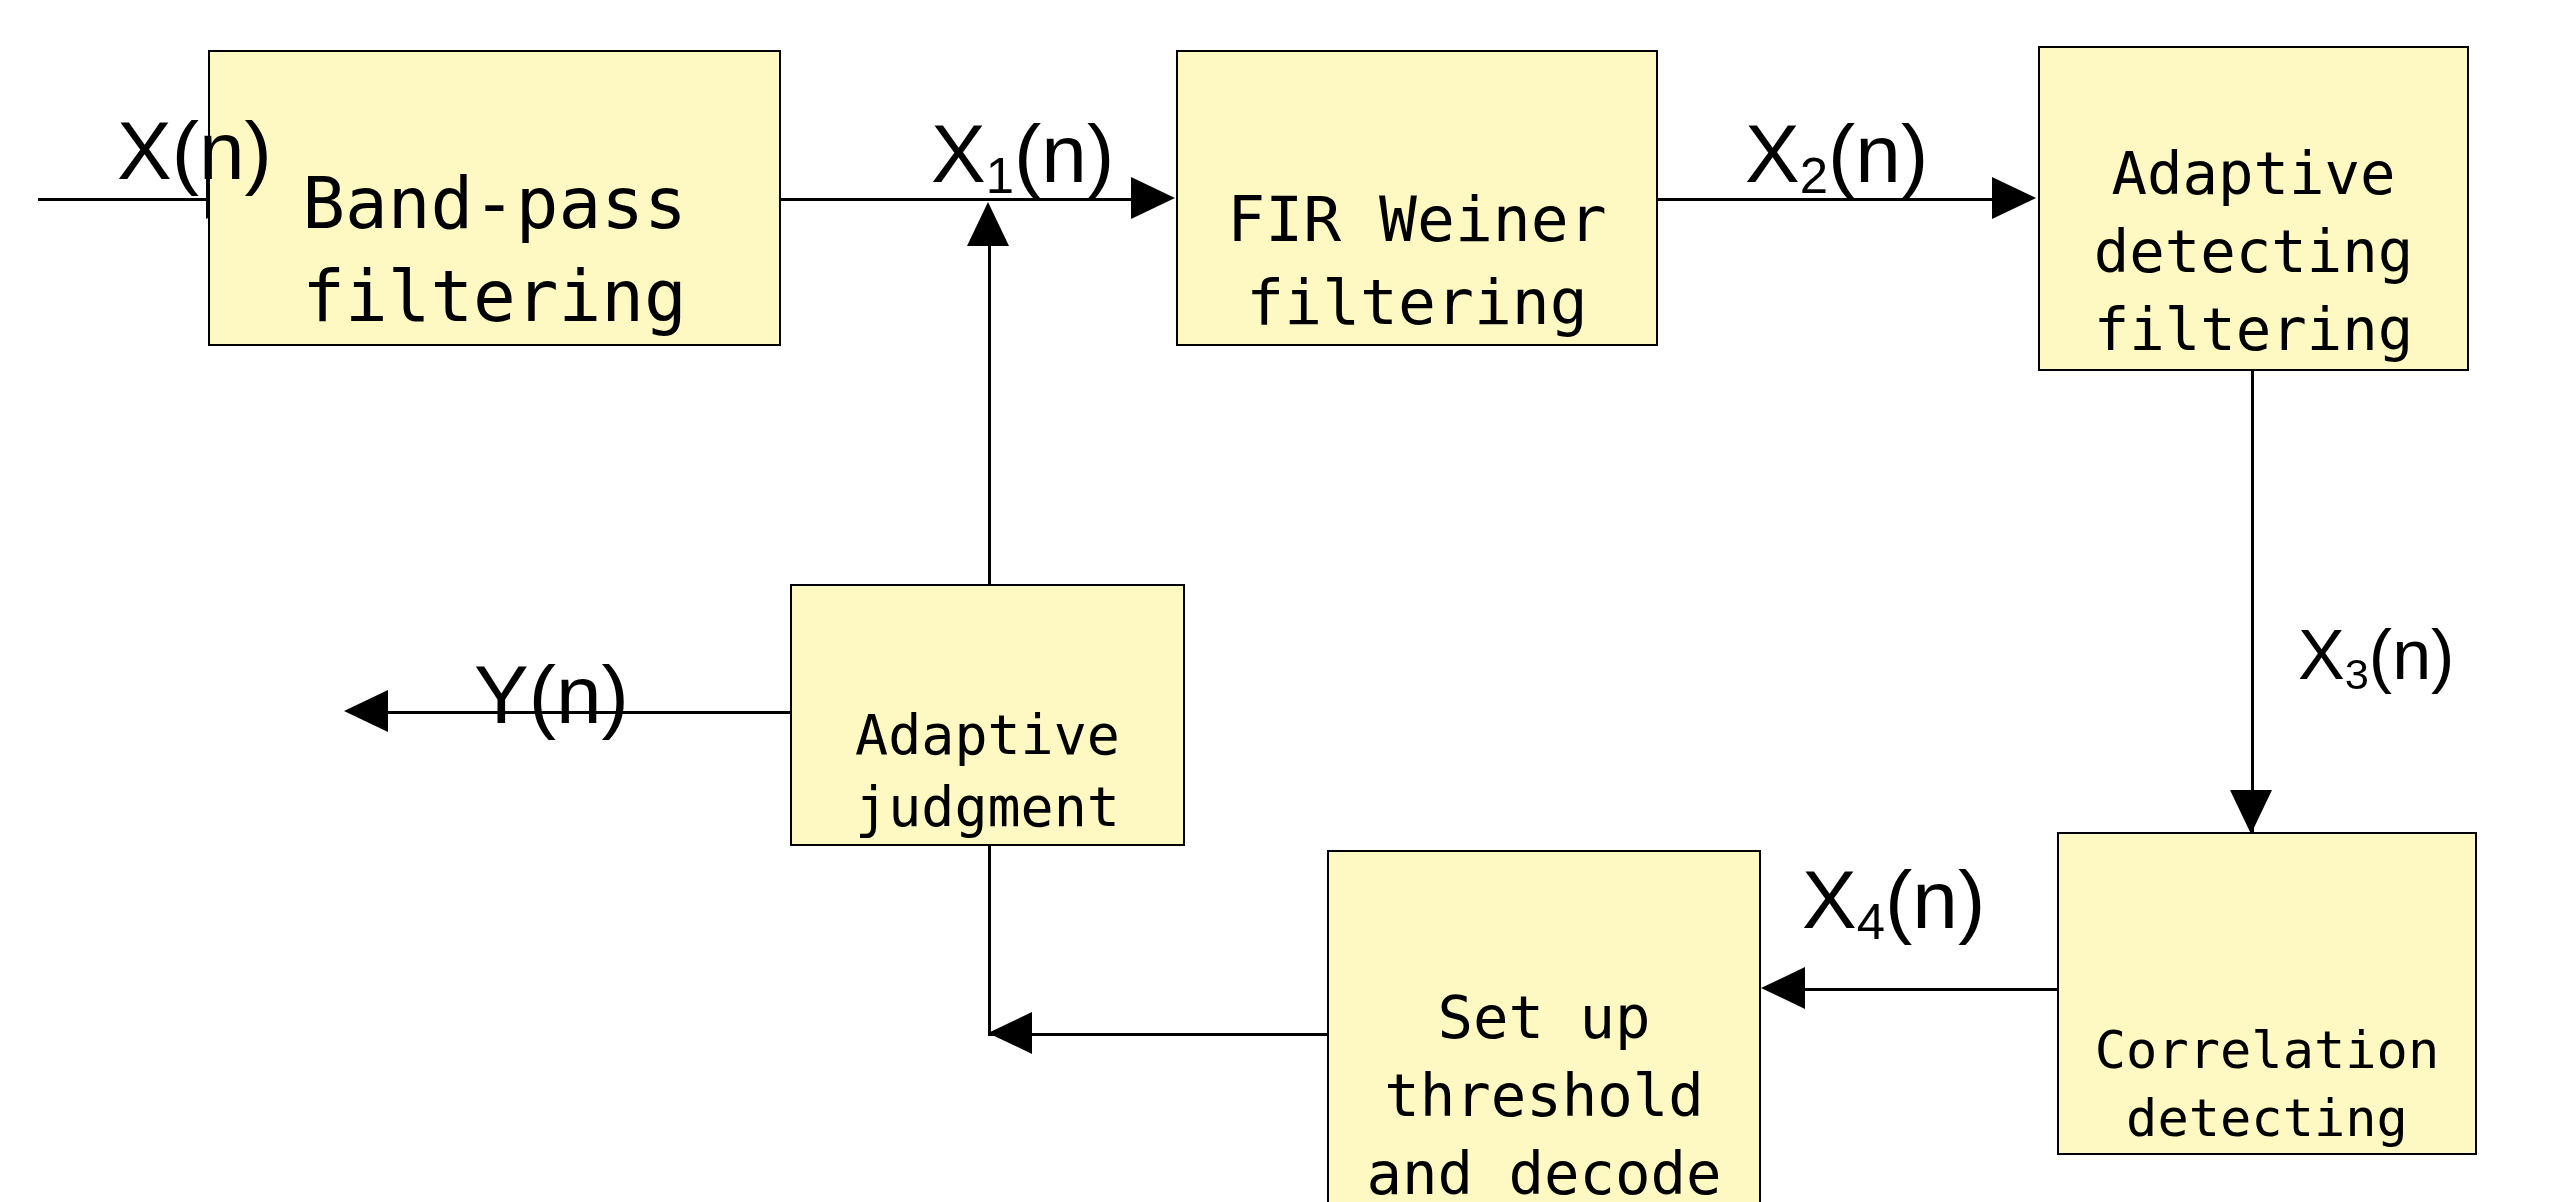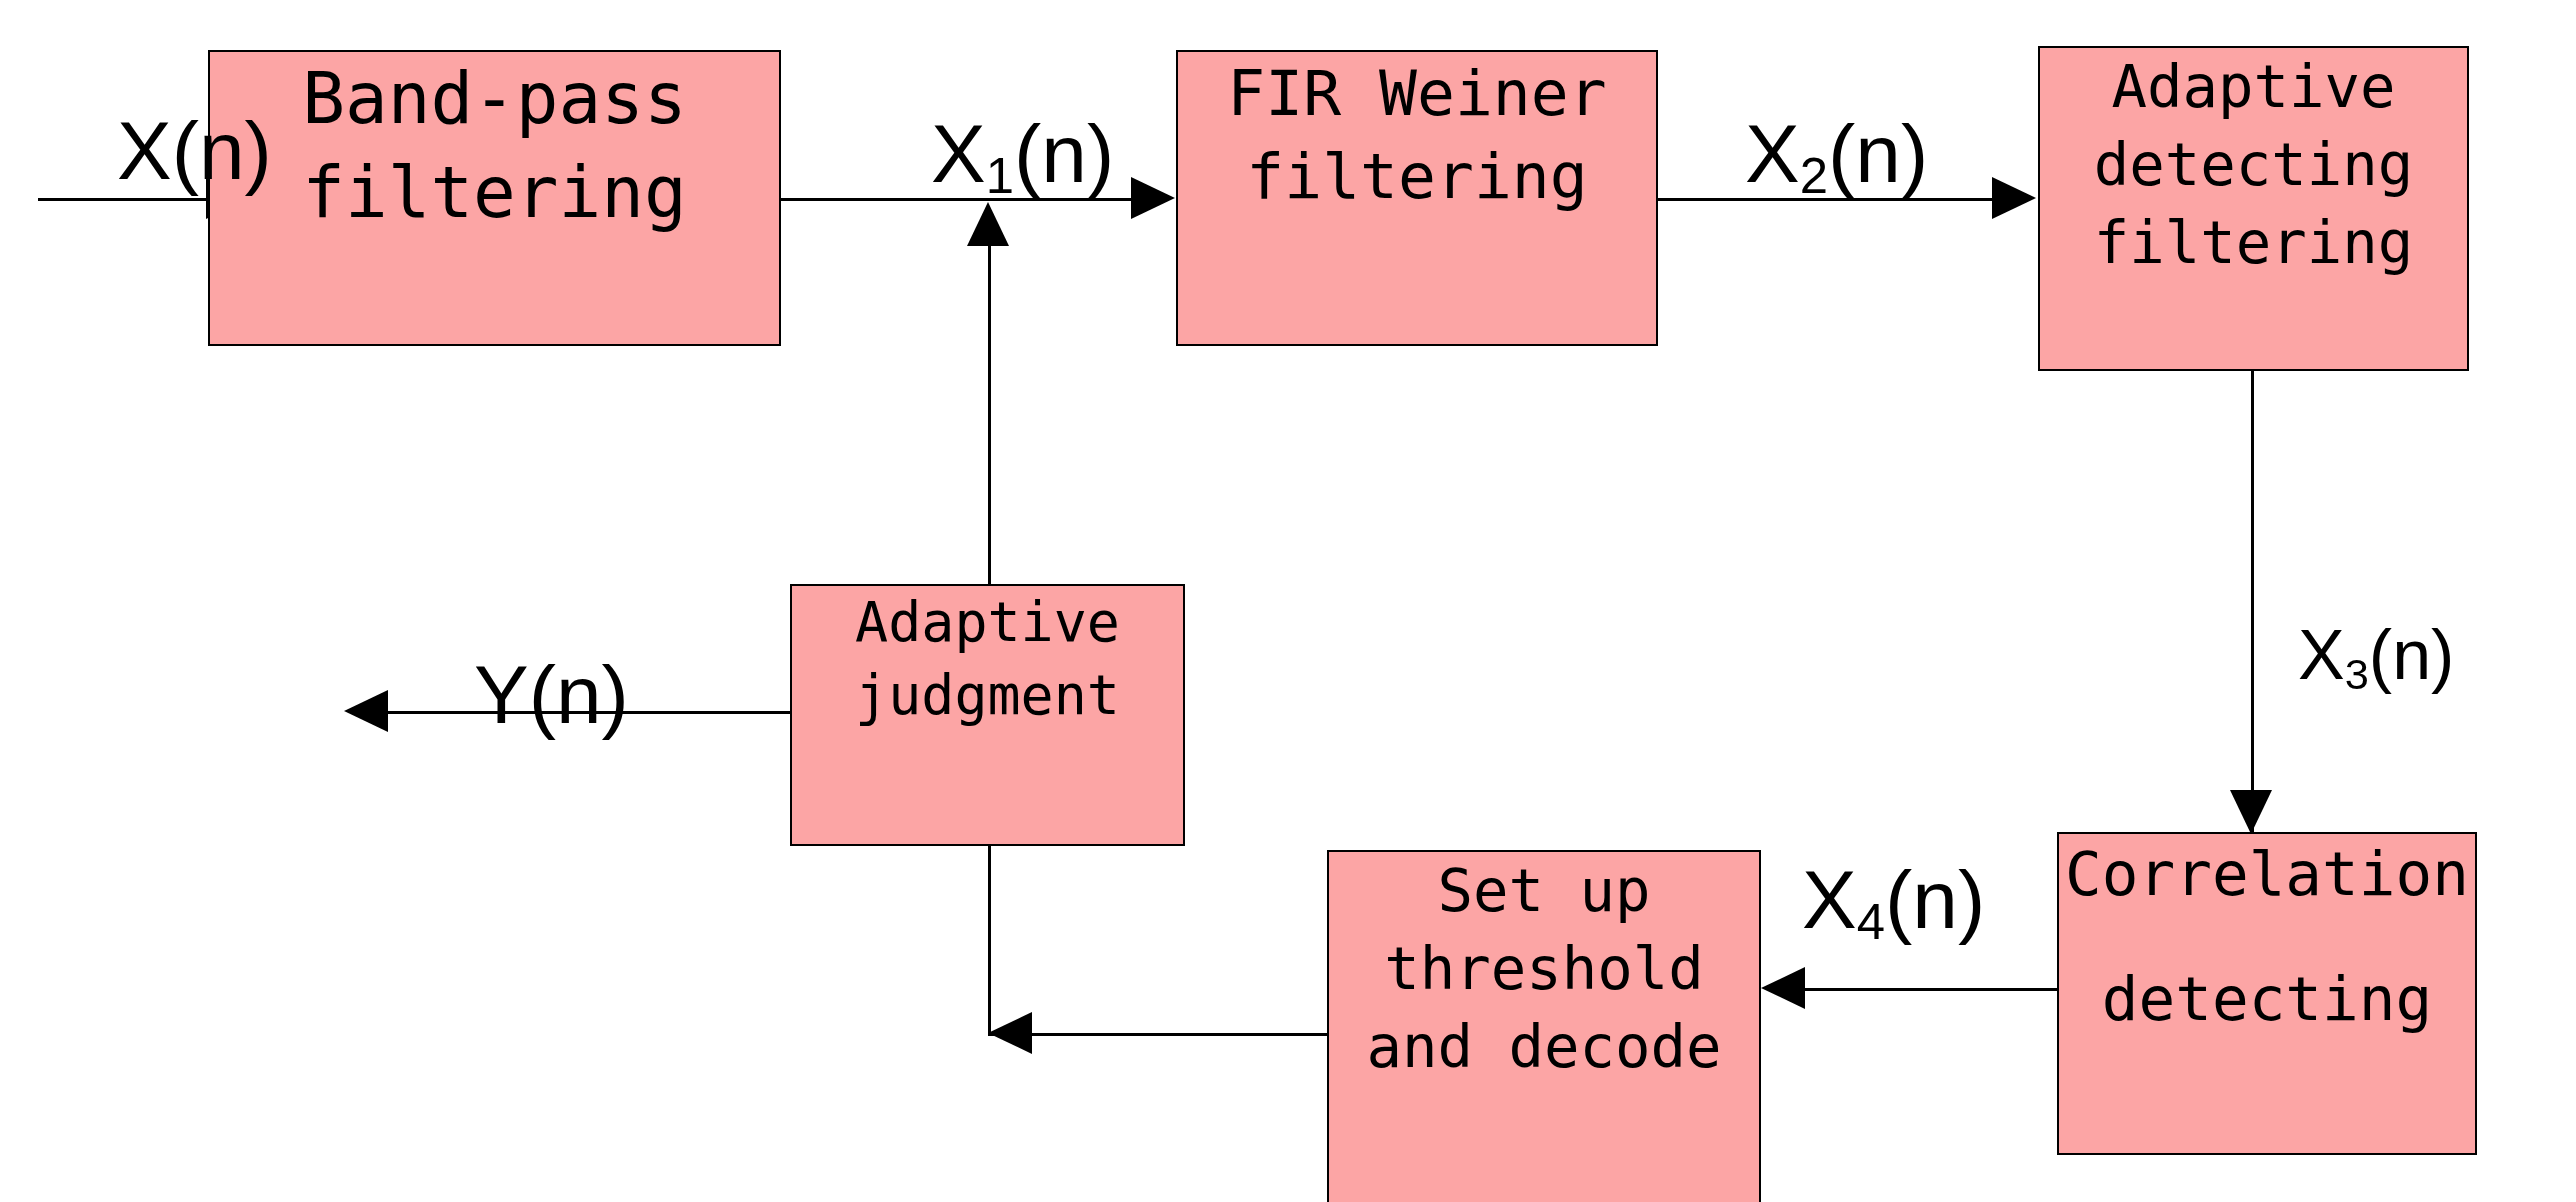--- a/index.html
+++ b/index.html
@@ -12,26 +12,26 @@
     width: 2576px;
     height: 1203px;
     background: #ffffff;
     overflow: hidden;
     font-family: "Liberation Serif", serif;
   }
   
   .pbox {
     position: absolute;
     box-sizing: border-box;
-    background: #fca5a5;
+    background: #fef9c3;
     border: 2.9px solid #000000;
     display: flex;
     flex-direction: column;
     align-items: center;
-    justify-content: flex-start;
+    justify-content: flex-end;
     font-family: "DejaVu Sans Mono", "Liberation Mono", monospace;
     color: #000000;
     line-height: 1.32;
     white-space: pre;
     letter-spacing: 0px;
   }
   .pbox .ln { display: block; }
 
   
   .siglabel {
@@ -123,21 +123,21 @@
     <span class="ln">FIR Weiner</span>
     <span class="ln">filtering</span>
   </div>
 
   <div class="pbox" style="left:2038px; top:46px; width:431px; height:325px; font-size:59px;">
     <span class="ln">Adaptive</span>
     <span class="ln">detecting</span>
     <span class="ln">filtering</span>
   </div>
 
-  <div class="pbox" style="left:2057px; top:832px; width:420px; height:323px; font-size:61px;gap:44px;">
+  <div class="pbox" style="left:2057px; top:832px; width:420px; height:323px; font-size:52px;">
     <span class="ln">Correlation</span>
     <span class="ln">detecting</span>
   </div>
 
   <div class="pbox" style="left:1327px; top:828px; width:434px; height:365px; font-size:59px;margin-top:22px;">
     <span class="ln">Set up</span>
     <span class="ln">threshold</span>
     <span class="ln">and decode</span>
   </div>
 

